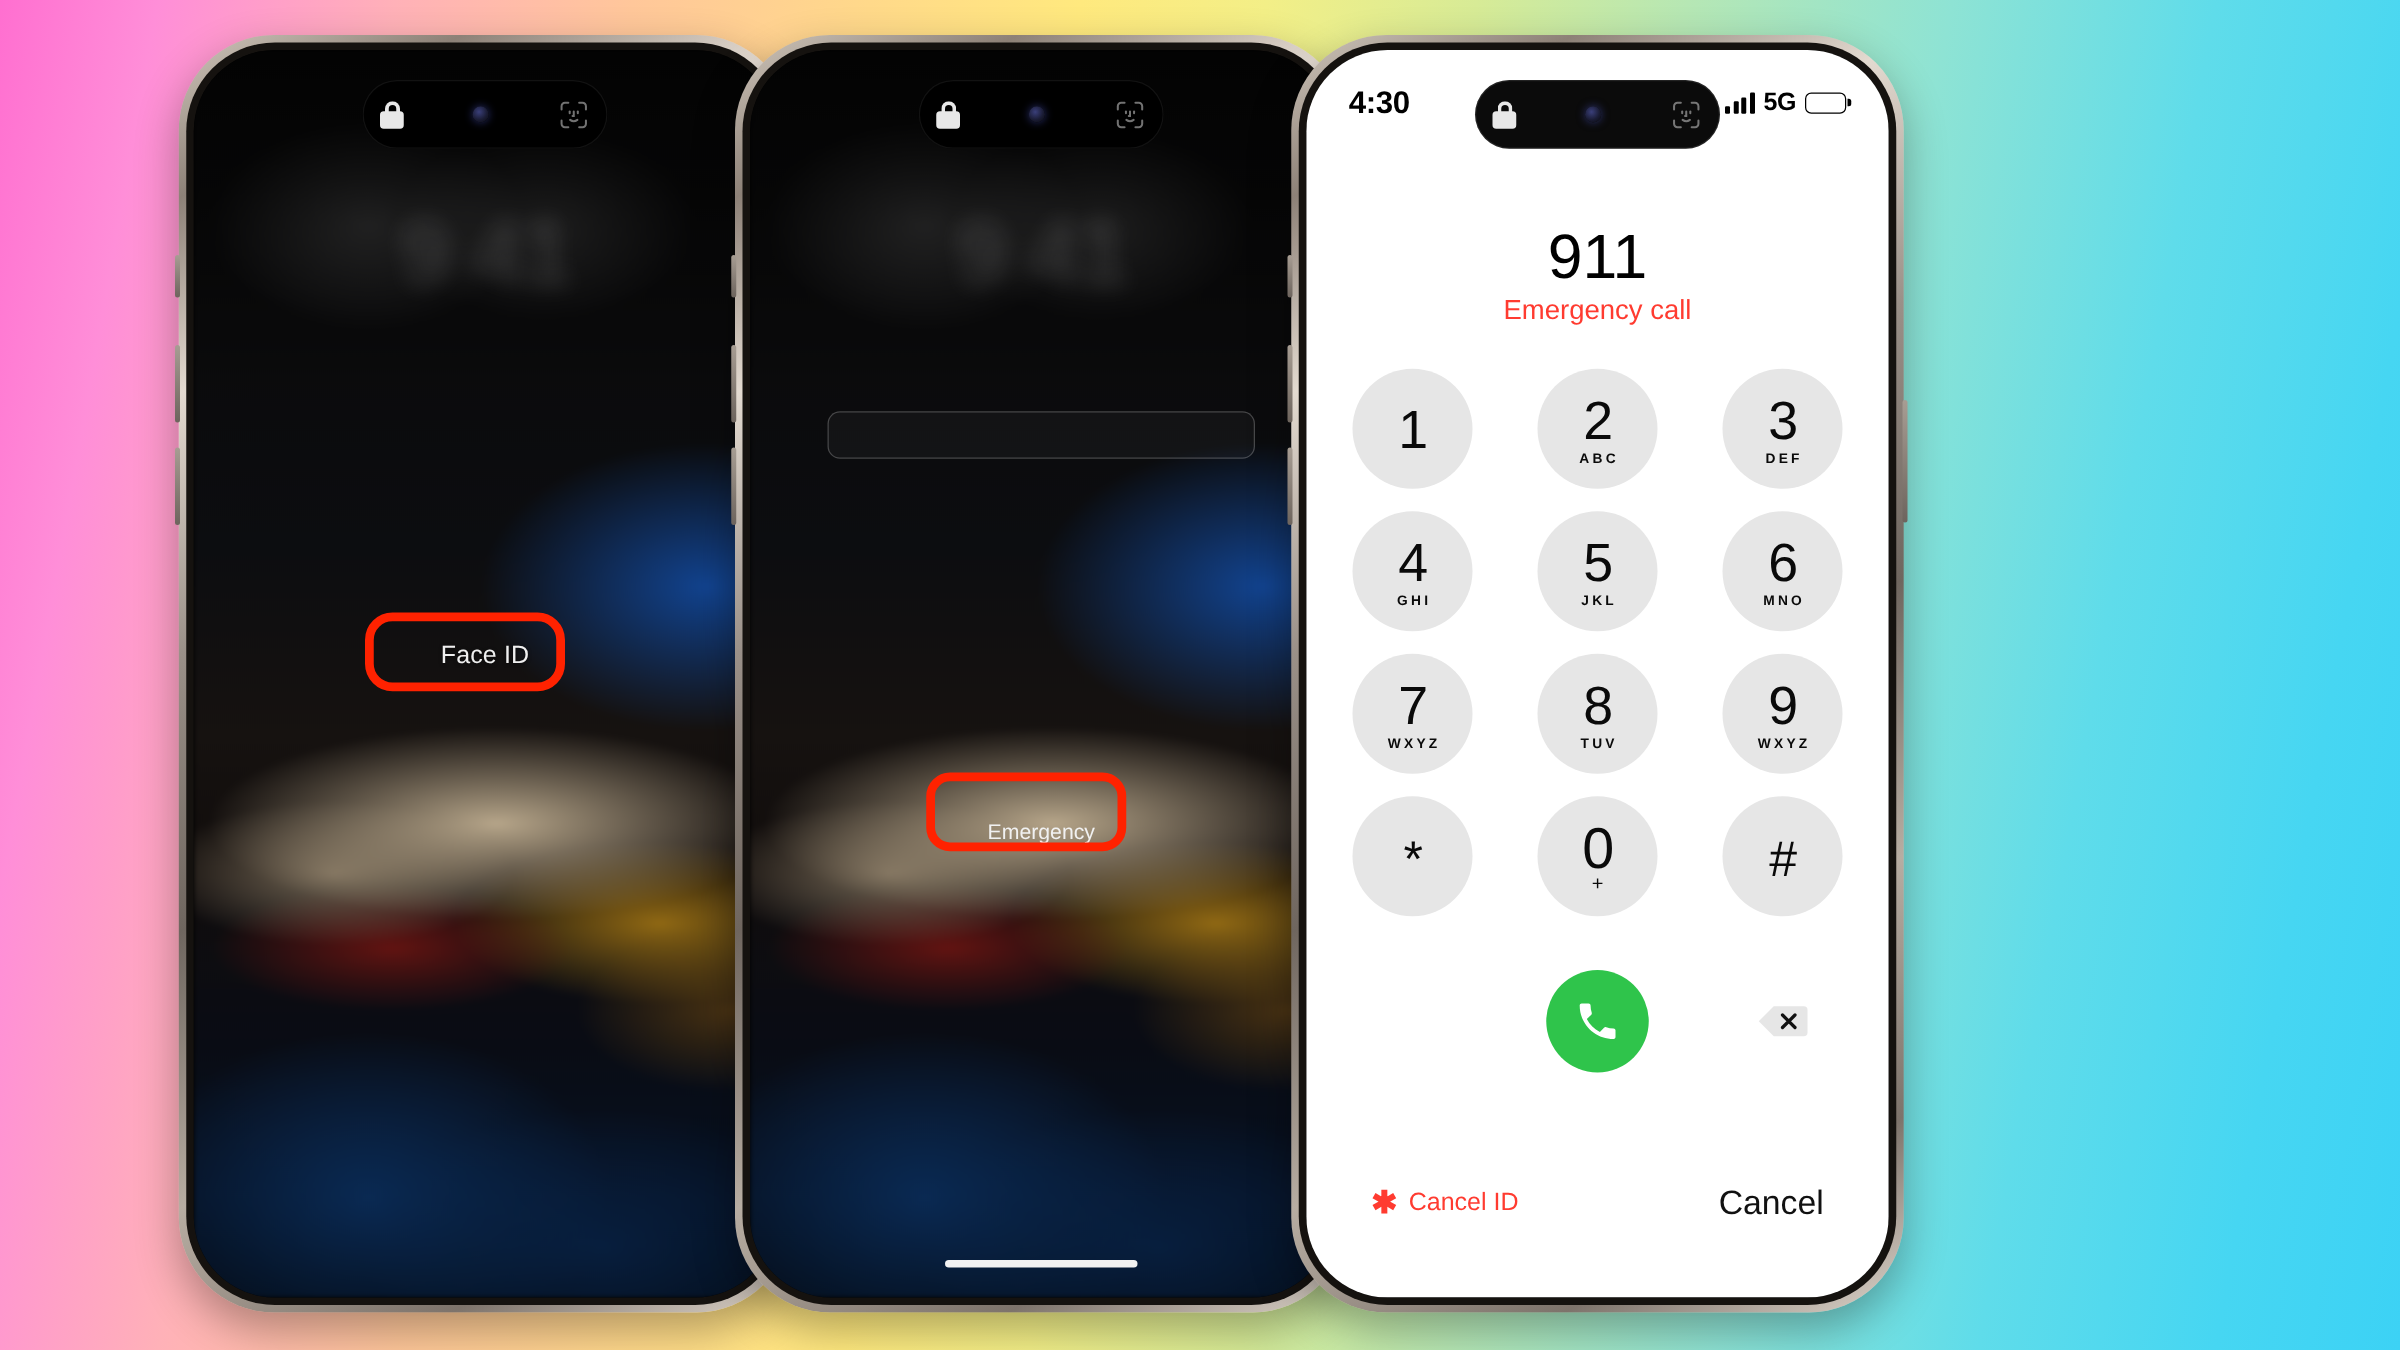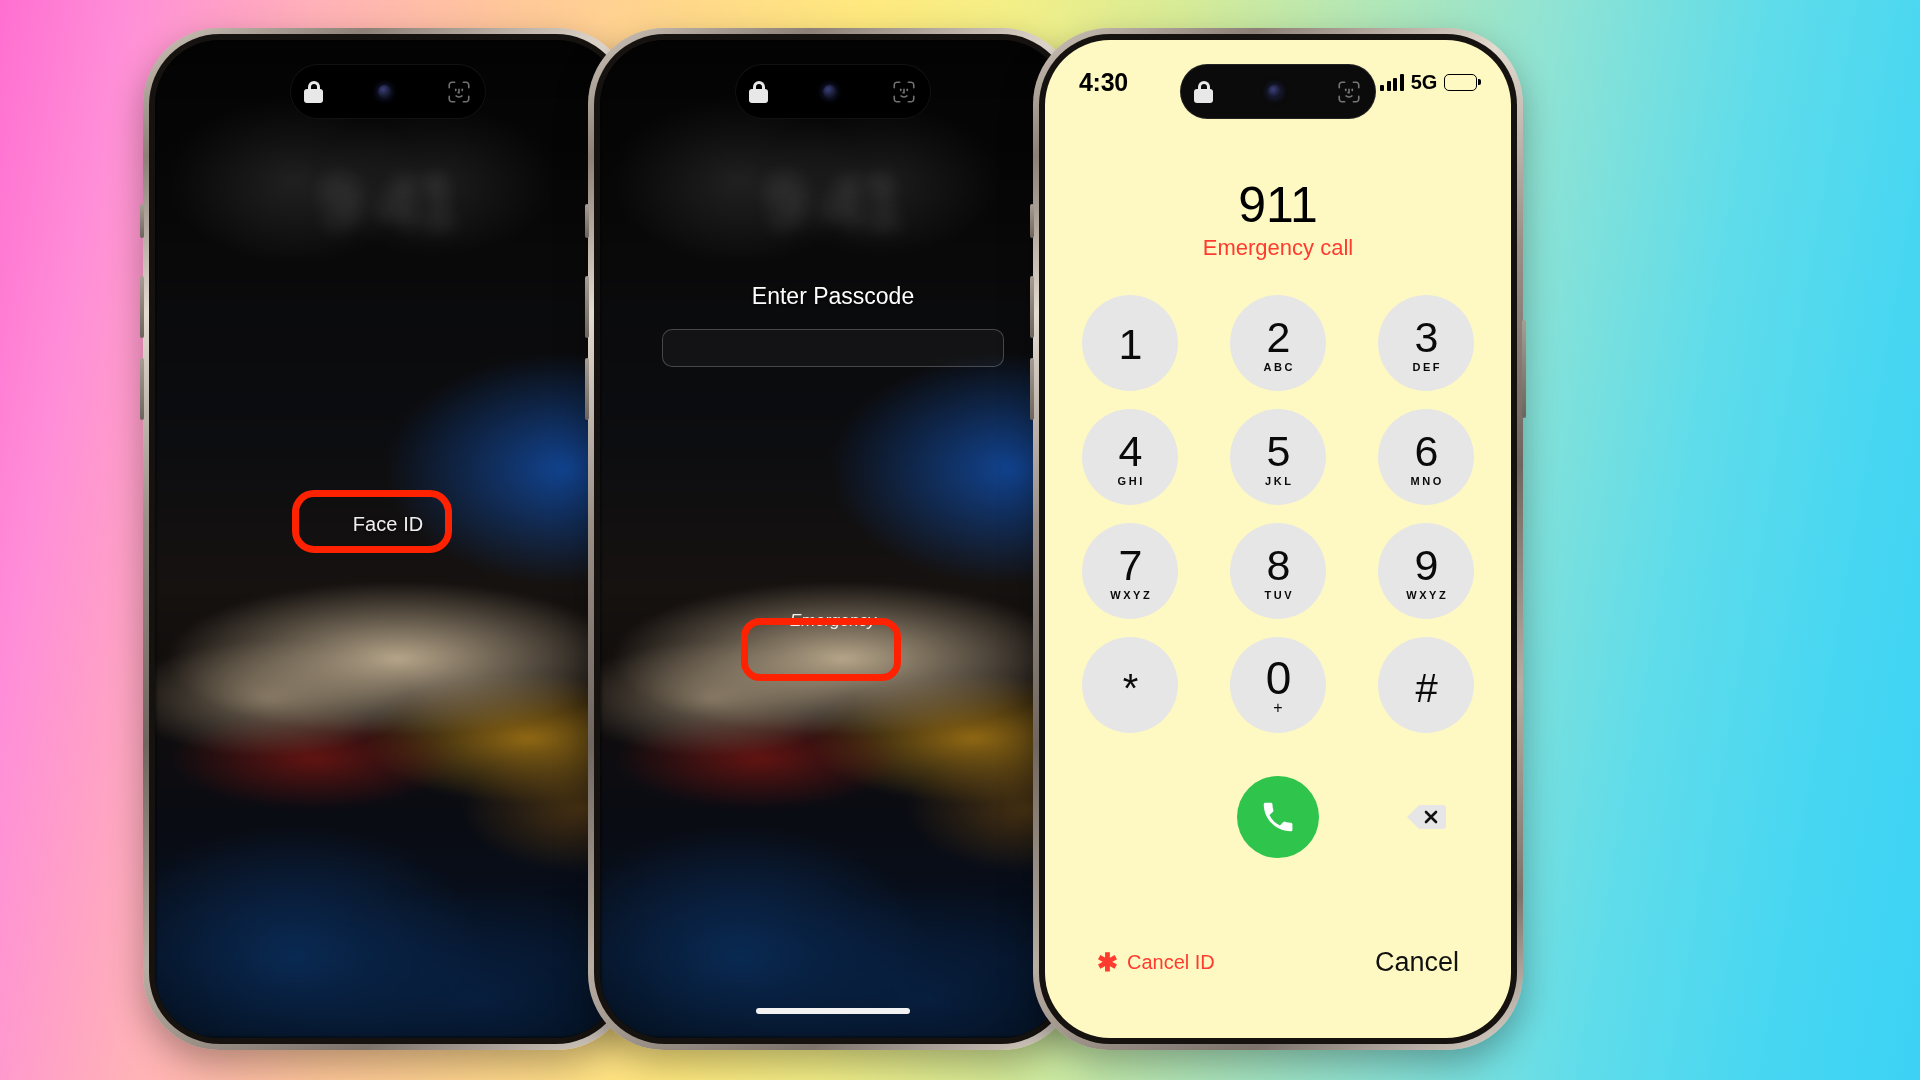--- a/index.html
+++ b/index.html
@@ -179,25 +179,24 @@
     left: 62px; right: 62px; top: 289px;
     height: 38px;
     border-radius: 10px;
     border: 1px solid rgba(255,255,255,0.22);
     background: rgba(255,255,255,0.035);
     z-index: 5;
   }
   .emergency-label {
     position: absolute;
     left: 50%; transform: translateX(-50%);
-    top: 571px;
+    top: 616px;
     color: #f1f1f1;
     font-size: 17px;
     z-index: 5;
-    font-style: italic;
   }
   .home-indicator {
     position: absolute;
     left: 50%; transform: translateX(-50%);
     bottom: 24px;
     width: 154px; height: 6px; border-radius: 3px;
     background: #f2f2f2;
     z-index: 6;
   }
 
@@ -208,21 +207,21 @@
     border-radius: 22px;
     z-index: 7;
     pointer-events: none;
   }
   #annot-faceid   { left: 137px; top: 450px;  width: 160px; height: 63px; }
   #annot-emergency{ left: 141px; top: 578px;  width: 160px; height: 63px; border-radius: 19px; }
 
   
   .dialer {
     position: absolute; inset: 0;
-    background: #fef9c3;
+    background: #ffffff;
   }
   .statusbar {
     position: absolute;
     top: 22px; left: 0; right: 0; height: 40px;
     display: flex; align-items: center;
     padding: 0 34px;
     z-index: 6;
   }
   .sb-time {
     font-size: 25px; font-weight: 600; color: #000;
@@ -409,21 +408,20 @@
             <path d="M16 3h2.5A2.5 2.5 0 0121 5.5V8"></path>
           <path d="M21 16v2.5a2.5 2.5 0 01-2.5 2.5H16"></path>
             <path d="M8 21H5.5A2.5 2.5 0 013 18.5V16"></path>
           <path d="M9 9.5v1.2"></path>
             <path d="M15 9.5v1.2"></path>
           <path d="M12 9.5v3.2h-.9"></path>
             <path d="M9.3 15.6c1.6 1.2 3.8 1.2 5.4 0"></path>
         </svg>
       </div>
 
-      <div class="passcode-title">Enter Passcode</div>
       <div class="passcode-field"></div>
 
       <div class="emergency-label">Emergency</div>
       <div class="annot" id="annot-emergency"></div>
 
       <div class="home-indicator"></div>
 
     </div>
   </div>
 

